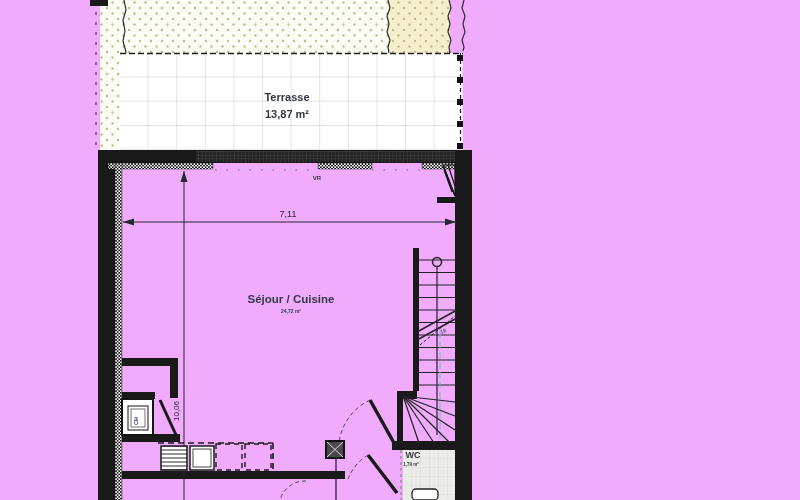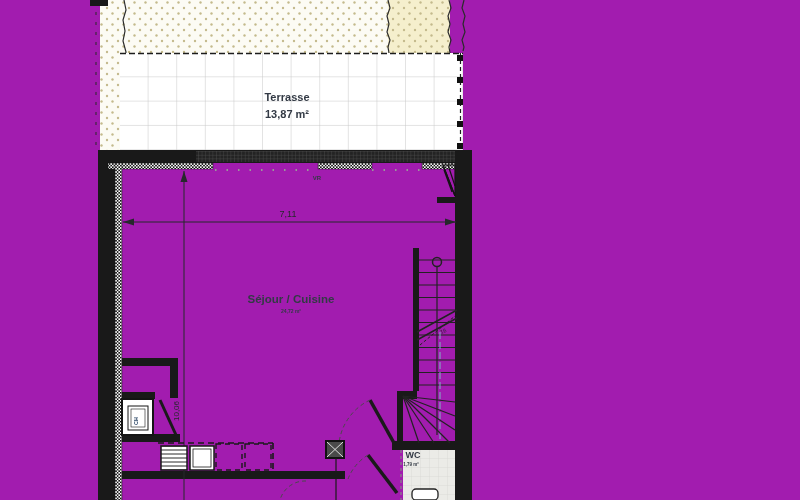--- a/index.html
+++ b/index.html
@@ -1,16 +1,16 @@
 <!DOCTYPE html>
 <html><head>
 <meta charset="utf-8">
 <style>
   html,body{margin:0;padding:0;background:#fdfdfc;}
-  #stage{position:relative;width:800px;height:500px;background:#a21caf;overflow:hidden;
+  #stage{position:relative;width:800px;height:500px;background:#f0abfc;overflow:hidden;
          font-family:"Liberation Sans", sans-serif;}
   #plan-svg{position:absolute;left:0;top:0;}
   text{font-family:"Liberation Sans","DejaVu Sans",sans-serif;}
   .room-label{font-weight:bold;fill:#333a45;}
   .tiny{fill:#333a45;font-weight:bold;}
   .dim{fill:#26282c;}
 </style>
 </head>
 <body>
 

